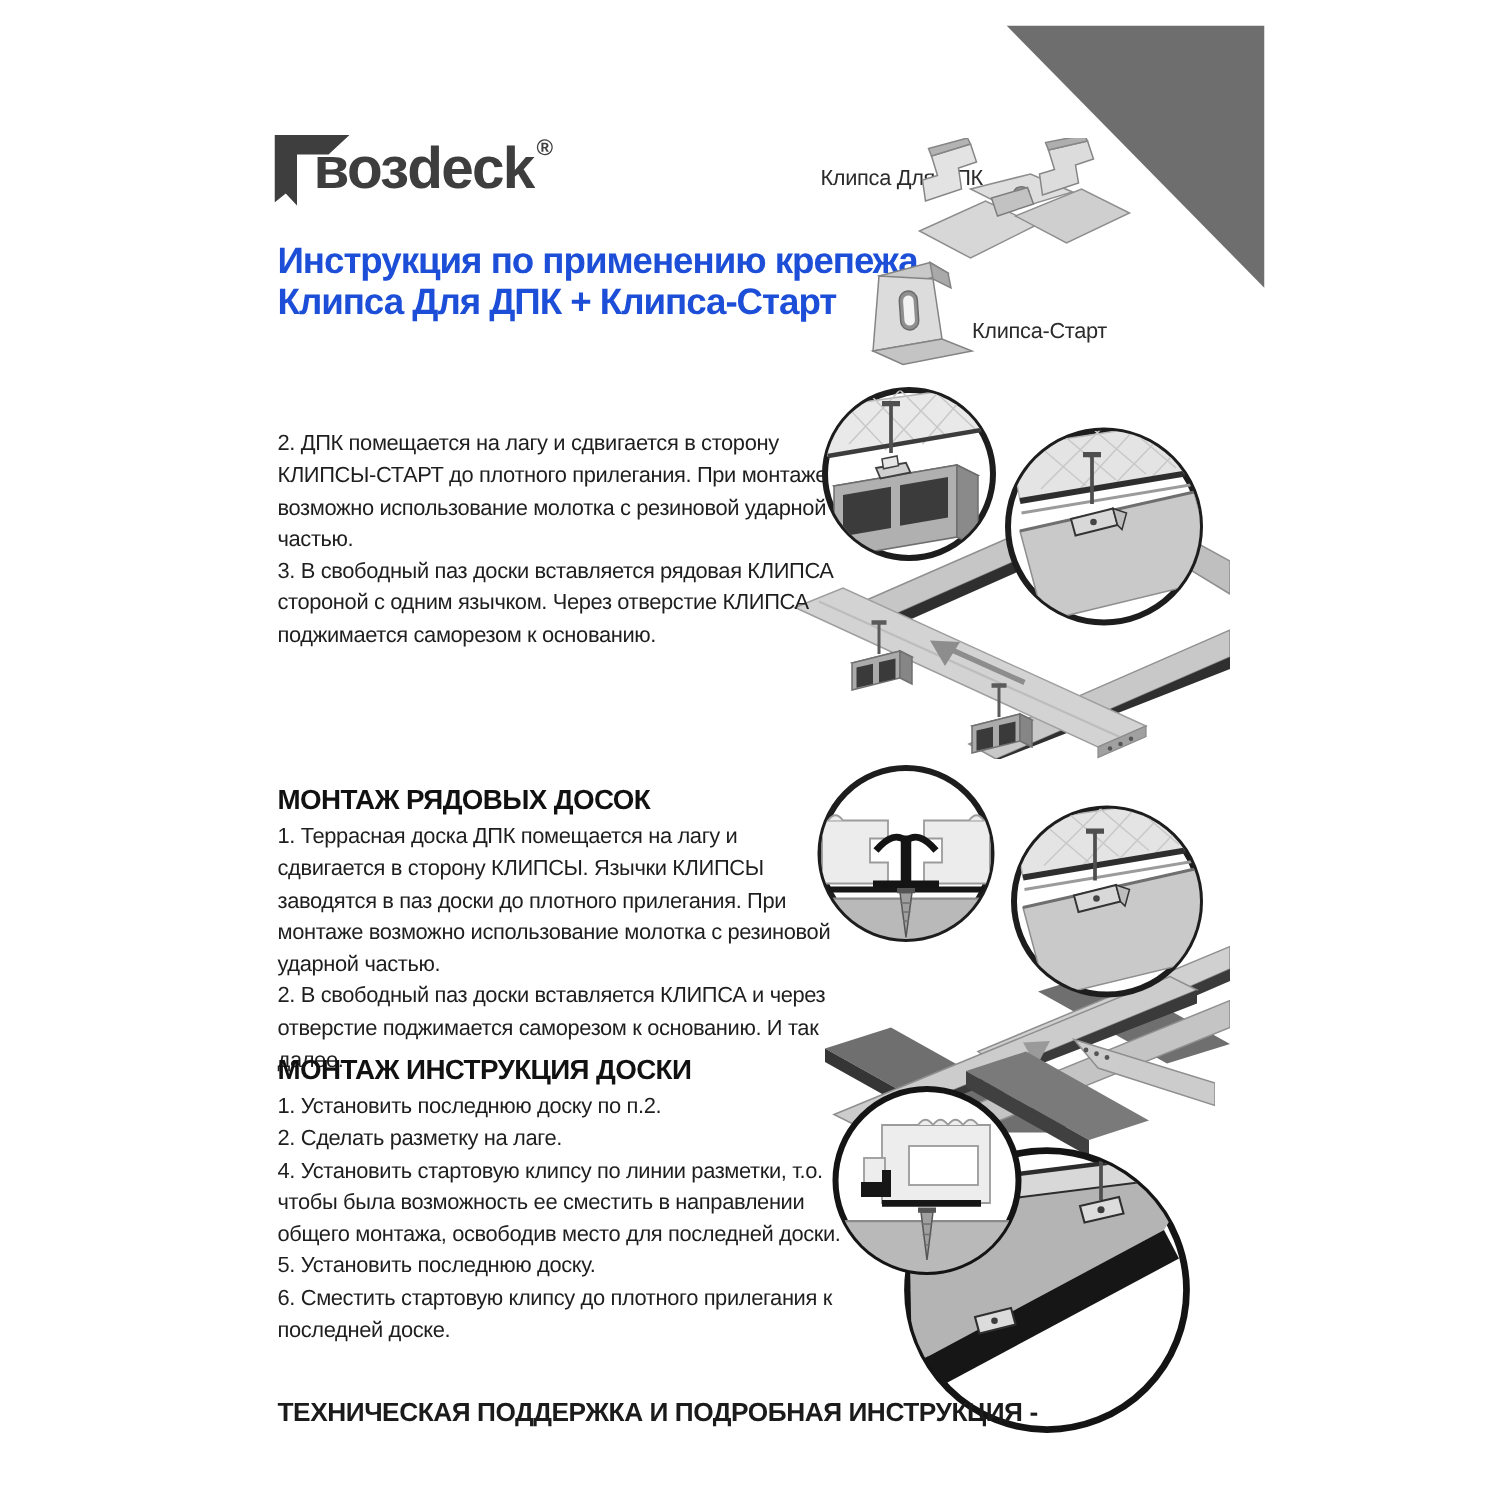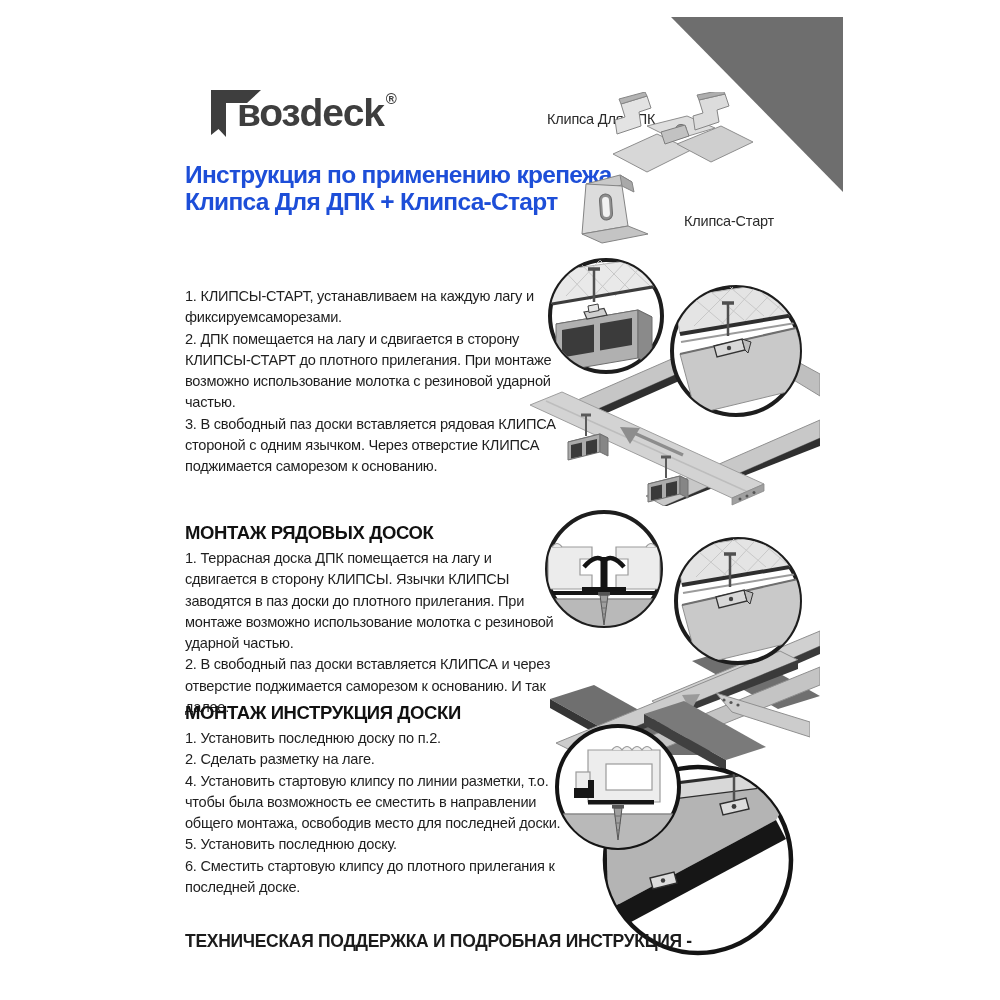--- a/index.html
+++ b/index.html
@@ -1,29 +1,29 @@
 <!DOCTYPE html>
 <html><head>
 <meta charset="utf-8">
 <style>
   * { margin:0; padding:0; box-sizing:border-box; }
   html,body { background:#ffffff; }
   body { font-family:"Liberation Sans", sans-serif; }
   .page { position:relative; width:1000px; height:1000px; background:#ffffff; overflow:hidden; }
 
-  .logo { position:absolute; left:183px; top:88px; display:flex; align-items:flex-start;margin-left:28px; }
+  .logo { position:absolute; left:183px; top:88px; display:flex; align-items:flex-start; }
   .logo-glyph { display:block; }
   .logo-text { font-size:39px; font-weight:700; color:#3e3e3e; letter-spacing:-1.2px; line-height:50px; margin-left:-24px; }
   .logo-reg { font-size:15px; font-weight:700; color:#3e3e3e; margin-left:2px; margin-top:2px; }
 
   .title { position:absolute; left:185px; top:161px; font-size:24.5px; font-weight:700; color:#1d4ed8; line-height:27px; letter-spacing:-0.7px; }
 
   .photo-label { position:absolute; font-size:14.5px; color:#2b2b2b; letter-spacing:-0.2px; white-space:nowrap; }
   .label-dpk { left:547px; top:111px; }
-  .label-start { left:648px; top:213px;margin-left:36px; }
+  .label-start { left:648px; top:213px; }
 
   .corner-triangle { position:absolute; left:671px; top:17px; }
 
   .illustration { position:absolute; }
   .ill-1 { left:528px; top:254px; }
   .ill-2 { left:542px; top:503px; }
   .ill-3 { left:548px; top:692px; }
   .photo { position:absolute; }
   .photo-dpk { left:595px; top:92px; }
   .photo-start { left:562px; top:168px; }
@@ -304,21 +304,20 @@
         <polygon points="66,116 74,116 70,148" fill="#9f9f9f" stroke="#555555" stroke-width="1"></polygon>
         <rect x="64" y="113" width="12" height="3.5" fill="#555555"></rect>
         <line x1="66.5" y1="124" x2="73.5" y2="124" stroke="#6f6f6f" stroke-width="1"></line>
         <line x1="67" y1="131" x2="73" y2="131" stroke="#6f6f6f" stroke-width="1"></line>
         <line x1="68" y1="138" x2="72" y2="138" stroke="#6f6f6f" stroke-width="1"></line>
       </g>
     </g>
   </svg>
 
   <div class="section sec-1">
-    <p>1. КЛИПСЫ-СТАРТ, устанавливаем на каждую лагу и фиксируемсаморезами.</p>
     <p>2. ДПК помещается на лагу и сдвигается в сторону КЛИПСЫ-СТАРТ до плотного прилегания. При монтаже возможно использование молотка с резиновой ударной частью.</p>
     <p>3. В свободный паз доски вставляется рядовая КЛИПСА стороной с одним язычком. Через отверстие КЛИПСА поджимается саморезом к основанию.</p>
   </div>
 
   <div class="section sec-2">
     <h3>МОНТАЖ РЯДОВЫХ ДОСОК</h3>
     <p>1. Террасная доска ДПК помещается на лагу и сдвигается в сторону КЛИПСЫ. Язычки КЛИПСЫ заводятся в паз доски до плотного прилегания. При монтаже возможно использование молотка с резиновой ударной частью.</p>
     <p>2. В свободный паз доски вставляется КЛИПСА и через отверстие поджимается саморезом к основанию. И так далее.</p>
   </div>
 

